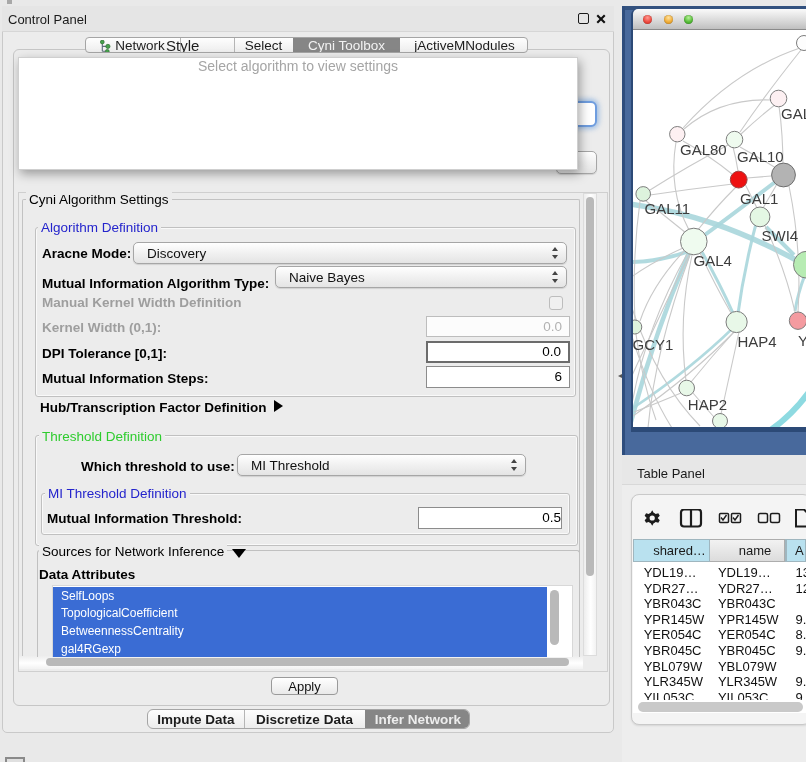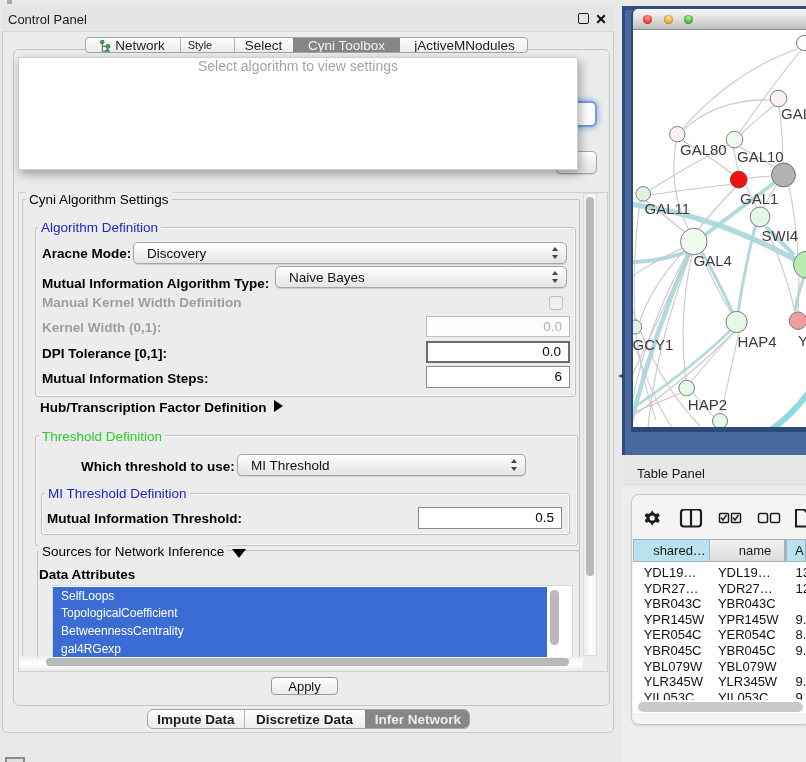--- a/index.html
+++ b/index.html
@@ -32,21 +32,21 @@
 
 <div class="abs" style="left:85px;top:37px;width:443px;height:16px;border:1px solid #a5a5a5;border-radius:4px;background:linear-gradient(#fefefe,#ededed);overflow:hidden;">
   <div class="abs" style="left:0;top:0;width:94px;height:16px;font-size:13.5px;line-height:15px;color:#1c1c1c;text-align:center;padding-left:14px;">Network</div>
   <svg class="abs" style="left:13.5px;top:1.5px;" width="12" height="14" viewBox="0 0 12 14">
       <path d="M2.3,3 V11.3 M2.3,6.4 H6.2 M2.3,11.3 H5.6" stroke="#5d6c7b" stroke-width="1.1" fill="none"></path>
       <circle cx="2.3" cy="2" r="1.9" fill="#47a24d" stroke="#2c7032" stroke-width="0.7"></circle>
       <circle cx="7.9" cy="6.4" r="2.1" fill="#47a24d" stroke="#2c7032" stroke-width="0.7"></circle>
       <circle cx="7.3" cy="11.3" r="1.9" fill="#47a24d" stroke="#2c7032" stroke-width="0.7"></circle>
     </svg>
   <div class="abs" style="left:94px;top:0;width:1px;height:16px;background:#b5b5b5;"></div>
-  <div class="abs" style="left:87px;top:0;width:54px;height:16px;font-size:11px;line-height:15px;color:#1c1c1c;text-align:center;">Style</div>
+  <div class="abs" style="left:80px;top:0;width:54px;height:16px;font-size:15px;line-height:15px;color:#1c1c1c;text-align:left;">Style</div>
   <div class="abs" style="left:148px;top:0;width:1px;height:16px;background:#b5b5b5;"></div>
   <div class="abs" style="left:148px;top:0;width:59px;height:16px;font-size:13.5px;line-height:15px;color:#1c1c1c;text-align:center;">Select</div>
   <div class="abs" style="left:207px;top:0;width:107px;height:16px;background:#868686;font-size:13.5px;line-height:15px;color:#f2f2f2;text-align:center;">Cyni Toolbox</div>
   <div class="abs" style="left:314px;top:0;width:129px;height:16px;font-size:13.5px;line-height:15px;color:#1c1c1c;text-align:center;">jActiveMNodules</div>
 </div>
 
 <div class="abs" style="left:18px;top:192px;width:590px;height:480px;border:1px solid #cfcfcf;background:#ececec;"></div>
 <div class="abs" style="left:22px;top:199px;width:558px;height:460px;border:1px solid #c2c2c2;border-bottom:none;border-radius:2px 2px 0 0;"></div>
 <div class="gt" style="left:26px;top:191.5px;color:#000;">Cyni Algorithm Settings</div>
 
@@ -84,21 +84,21 @@
 <div class="gt" style="left:39px;top:429px;color:#2ecc2e;">Threshold Definition</div>
 <div class="lbl" style="left:81px;top:459px;">Which threshold to use:</div>
 <div class="combo" style="left:237px;top:454px;width:289px;height:22px;">
     <span class="ct">MI Threshold</span>
     <span class="carr"></span>
   </div>
 
 <div class="grp" style="left:41px;top:492.5px;width:529px;height:42.5px;"></div>
 <div class="gt" style="left:45px;top:486px;color:#2424cc;">MI Threshold Definition</div>
 <div class="lbl" style="left:47px;top:511px;">Mutual Information Threshold:</div>
-<div class="fld" style="left:418px;top:507px;width:144px;height:22px;border:1px solid #8c8c8c;color:#000;line-height:20px;padding-right:7px;">0.5</div>
+<div class="fld" style="left:418px;top:507px;width:144px;height:22px;border:1px solid #8c8c8c;color:#000;line-height:20px;">0.5</div>
 
 <div class="abs" style="left:37px;top:550px;width:543px;height:107px;border:1px solid #c0c0c0;border-bottom:none;border-radius:3px 3px 0 0;"></div>
 <div class="gt" style="left:39px;top:544px;color:#000;">Sources for Network Inference</div>
 <div class="abs" style="left:232px;top:549px;width:0;height:0;border-left:7.5px solid transparent;border-right:7.5px solid transparent;border-top:9px solid #000;"></div>
 <div class="lbl" style="left:39px;top:567px;">Data Attributes</div>
 
 <div class="abs" style="left:52px;top:585px;width:521px;height:72px;background:#fff;border:1px solid #d8d8d8;border-bottom:none;overflow:hidden;">
   <div class="abs" style="left:0;top:1px;width:494px;height:80px;background:#3a6cd4;"></div>
   <div class="abs" style="left:8px;top:1.5px;font-size:12px;line-height:17.8px;color:#fff;">SelfLoops<br>TopologicalCoefficient<br>BetweennessCentrality<br>gal4RGexp</div>
   <div class="abs" style="left:497px;top:4px;width:9px;height:55px;background:#b9b9b9;border-radius:5px;"></div>

